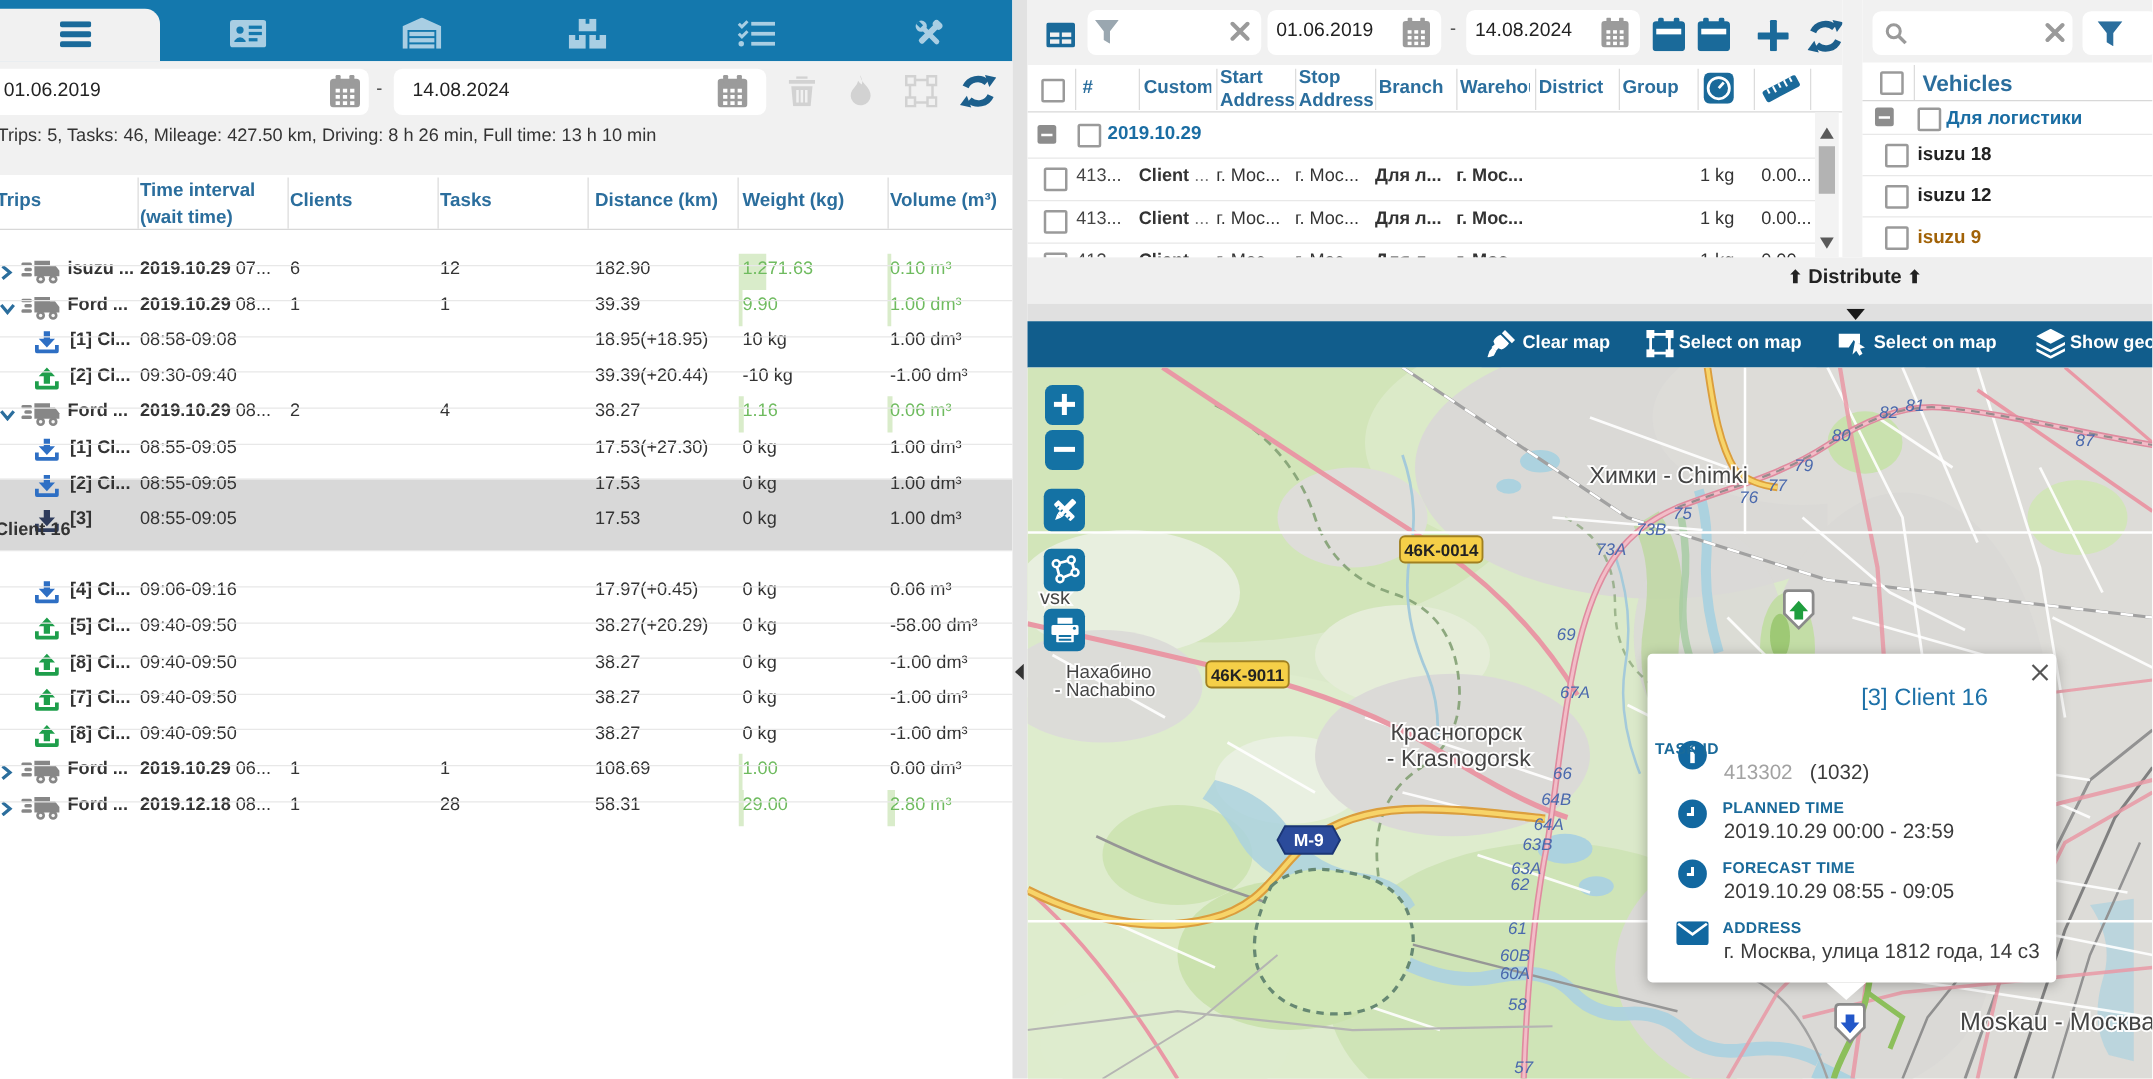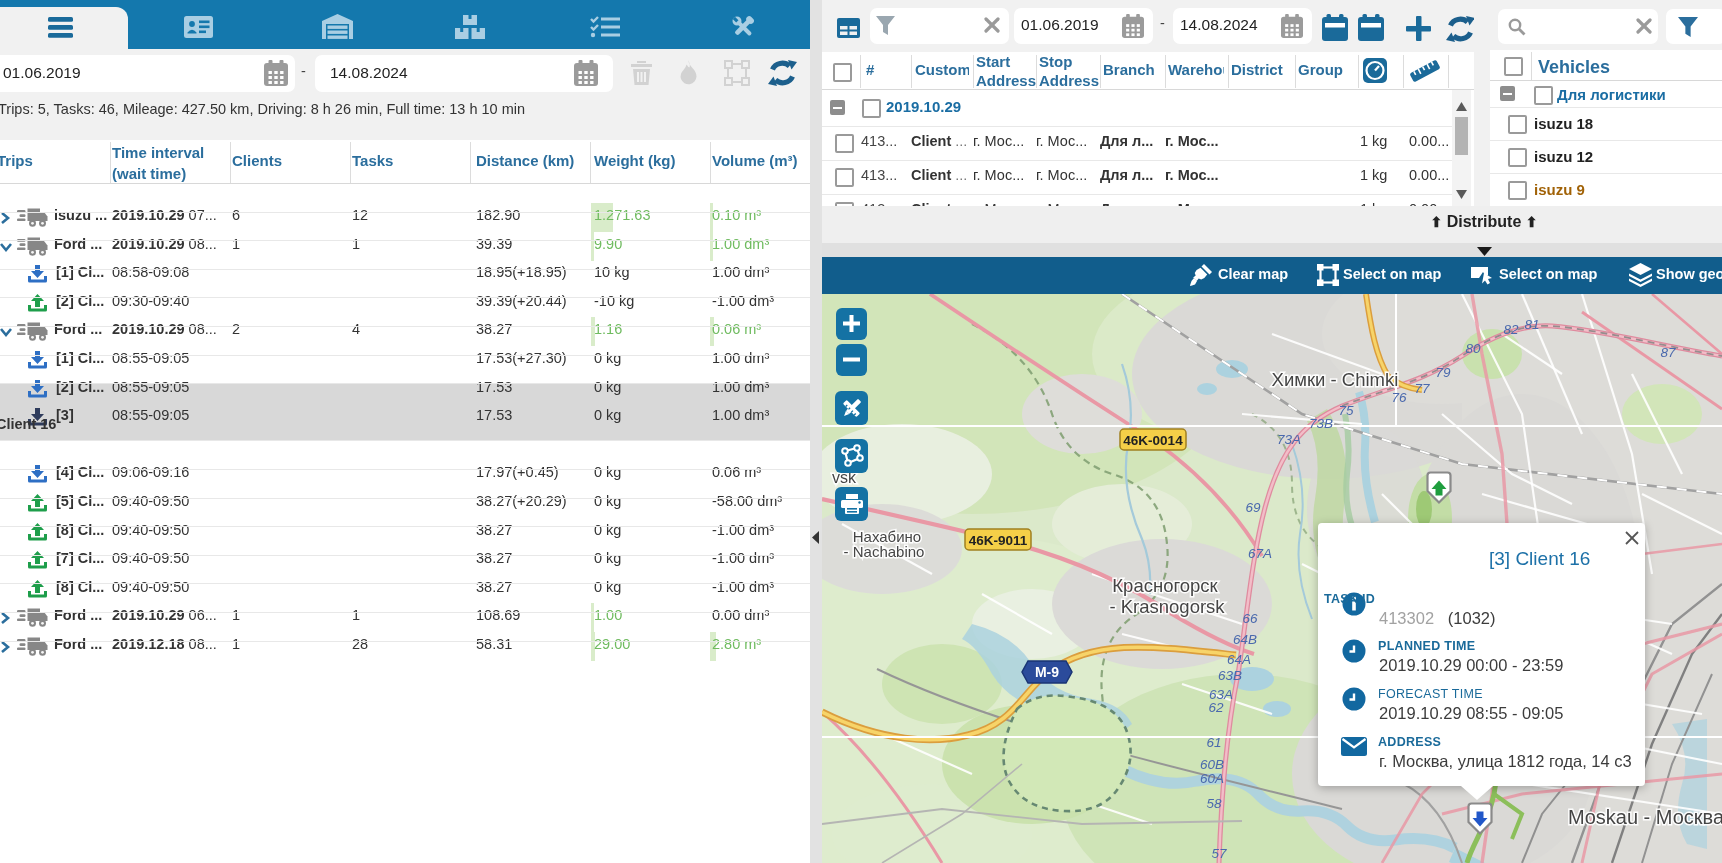--- a/index.html
+++ b/index.html
@@ -944,20 +944,20 @@
       </g>
     </svg>
 <div class="a" style="left:1378px;top:639px;font-size:12.5px;font-weight:bold;color:#1a6a9a;letter-spacing:0.3px">PLANNED TIME</div>
 <div class="a" style="left:1379px;top:656px;font-size:16.5px;color:#3c3c3c">2019.10.29 00:00 - 23:59</div>
 <svg class="a" style="left:1342px;top:687px" width="24" height="24" viewBox="0 0 24 24">
       <circle cx="12" cy="12" r="11.5" fill="#1268a0"></circle>
       <g stroke="#fff" stroke-width="2.4" fill="none">
         <path d="M12 6.5 V12.5 H7.5"></path>
       </g>
     </svg>
-<div class="a" style="left:1378px;top:687px;font-size:12.5px;font-weight:normal;color:#1a6a9a;letter-spacing:0.3px">FORECAST TIME</div>
+<div class="a" style="left:1378px;top:687px;font-size:12.5px;font-weight:bold;color:#1a6a9a;letter-spacing:0.3px">FORECAST TIME</div>
 <div class="a" style="left:1379px;top:704px;font-size:16.5px;color:#3c3c3c">2019.10.29 08:55 - 09:05</div>
 <svg class="a" style="left:1341px;top:737px" width="26" height="19" viewBox="0 0 26 19">
       <rect width="26" height="19" rx="2.5" fill="#1268a0"></rect>
       <path d="M1.5 2 L13 10.5 L24.5 2" fill="none" stroke="#fff" stroke-width="2.2"></path>
     </svg>
 <div class="a" style="left:1378px;top:735px;font-size:12.5px;font-weight:bold;color:#1a6a9a;letter-spacing:0.3px">ADDRESS</div>
 <div class="a" style="left:1379px;top:752px;font-size:16.5px;color:#3c3c3c">г. Москва, улица 1812 года, 14 с3</div>
 </div>
 </body></html>

